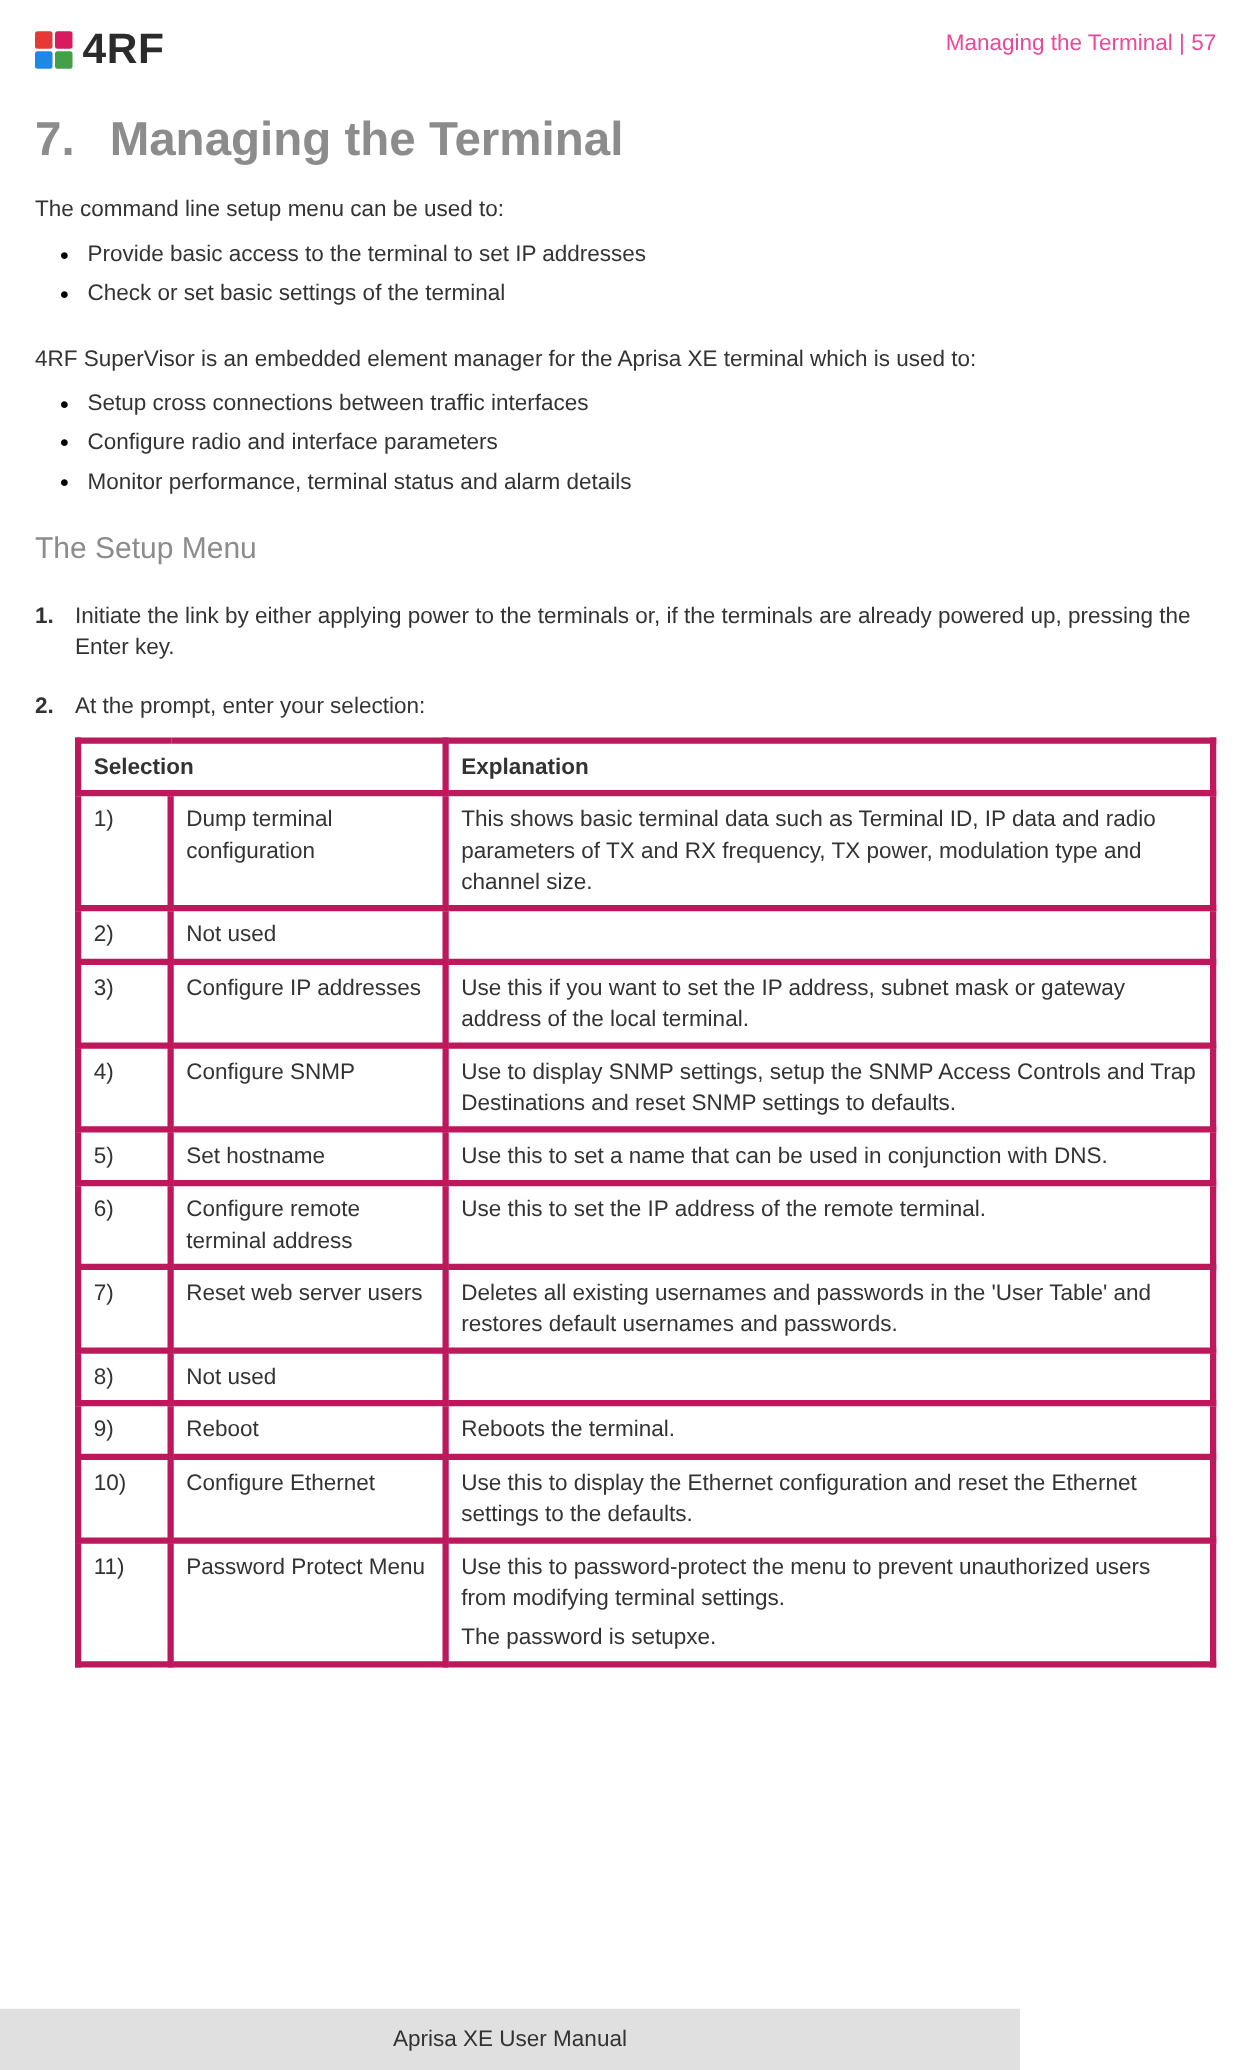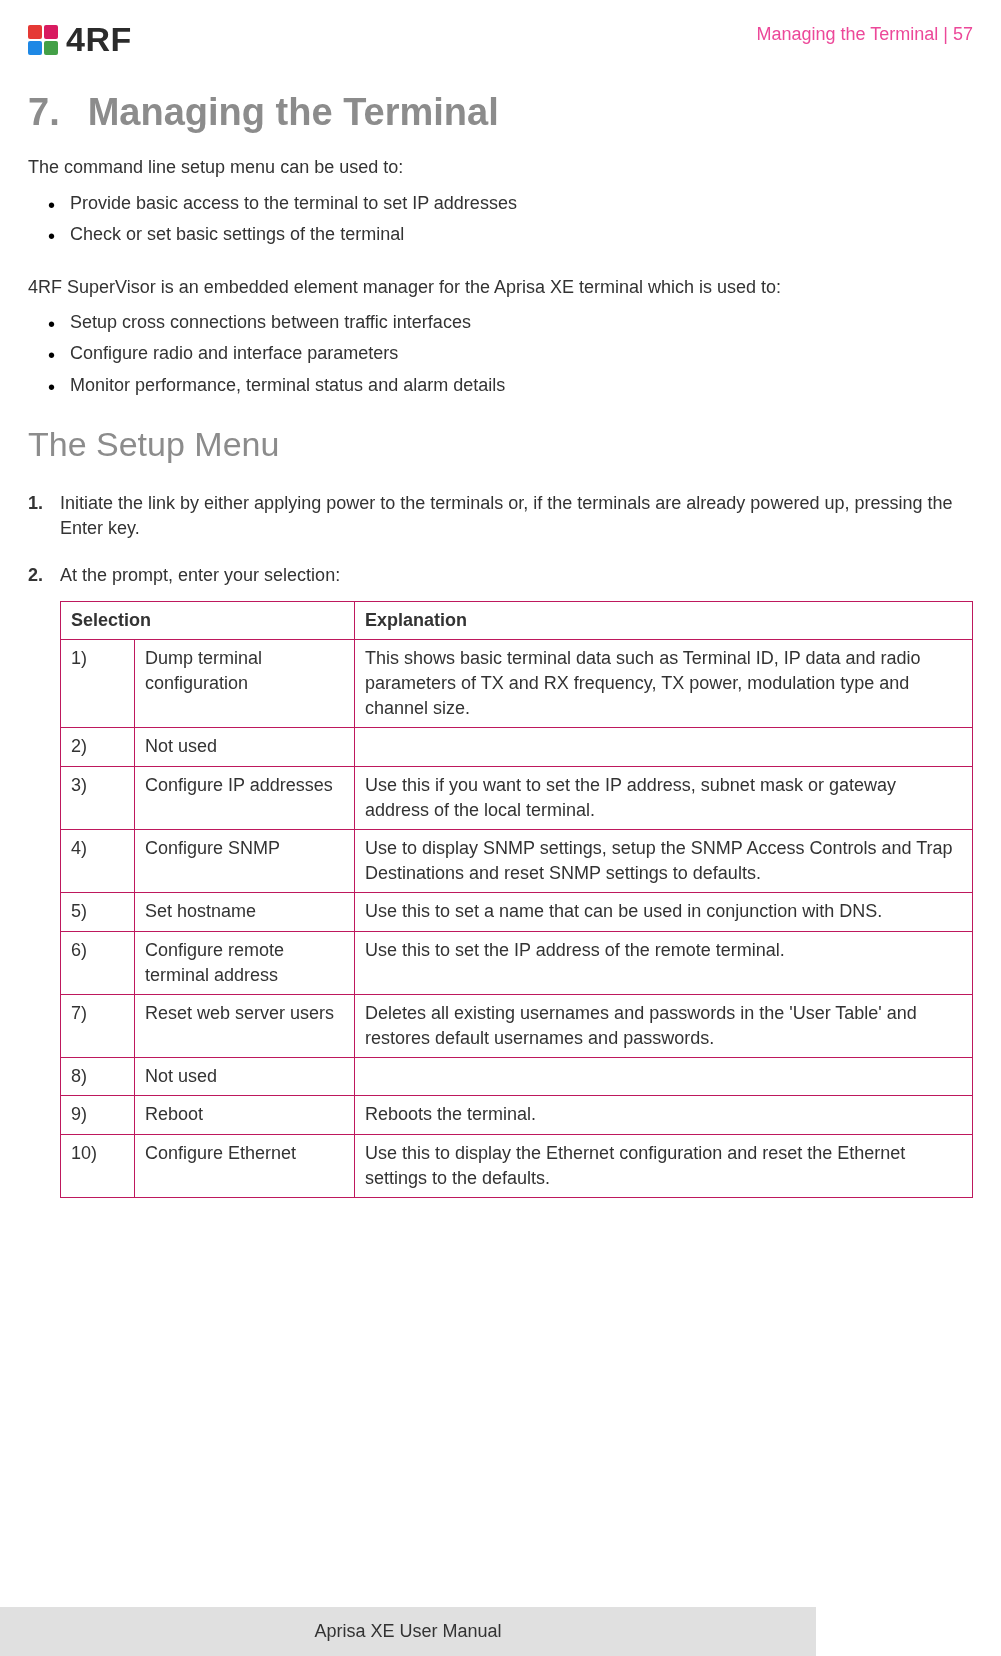--- a/index.html
+++ b/index.html
@@ -76,21 +76,21 @@
   ul.bullet li::before {
     content: "•";
     position: absolute;
     left: 8px;
     top: 0;
     font-size: 20px;
     color: #000;
   }
   .section-title {
     color: #8c8c8c;
-    font-size: 34px;
+    font-size: 24px;
     font-weight: 400;
     margin: 10px 0 28px 0;
     line-height: 1.1;
   }
   ol.steps {
     list-style: none;
     counter-reset: step;
     padding: 0;
   }
   ol.steps > li {
@@ -107,21 +107,21 @@
     font-weight: 700;
     color: #333;
   }
   table.selection {
     border-collapse: collapse;
     width: 100%;
     margin-top: 12px;
     font-size: 18px;
   }
   table.selection th, table.selection td {
-    border: 1px solid #be185d;
+    border: 5px solid #be185d;
     padding: 6px 8px 6px 10px;
     text-align: left;
     vertical-align: top;
     color: #333;
   }
   table.selection th {
     font-weight: 700;
     background: #fff;
   }
   .col-num { width: 74px; }
@@ -231,18 +231,28 @@
           <tr>
             <td class="col-num">9)</td>
             <td class="col-sel">Reboot</td>
             <td>Reboots the terminal.</td>
           </tr>
           <tr>
             <td class="col-num">10)</td>
             <td class="col-sel">Configure Ethernet</td>
             <td>Use this to display the Ethernet configuration and reset the Ethernet settings to the defaults.</td>
           </tr>
+          <tr>
+            <td class="col-num">11)</td>
+            <td class="col-sel">Password Protect Menu</td>
+            <td>
+              <div class="expl-multi">
+                <p>Use this to password-protect the menu to prevent unauthorized users from modifying terminal settings.</p>
+                <p>The password is setupxe.</p>
+              </div>
+            </td>
+          </tr>
         </tbody>
     </table>
   </li>
 </ol>
 
 <div class="footer">Aprisa XE User Manual</div>
 
 </body></html>

